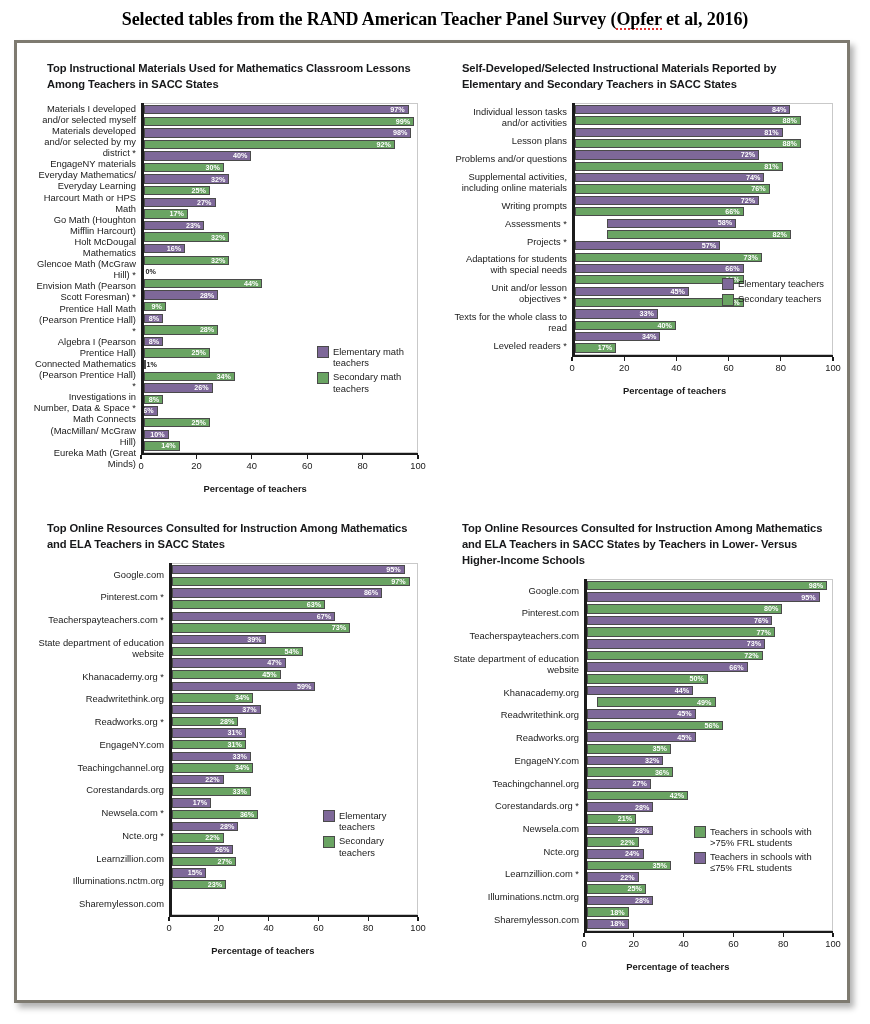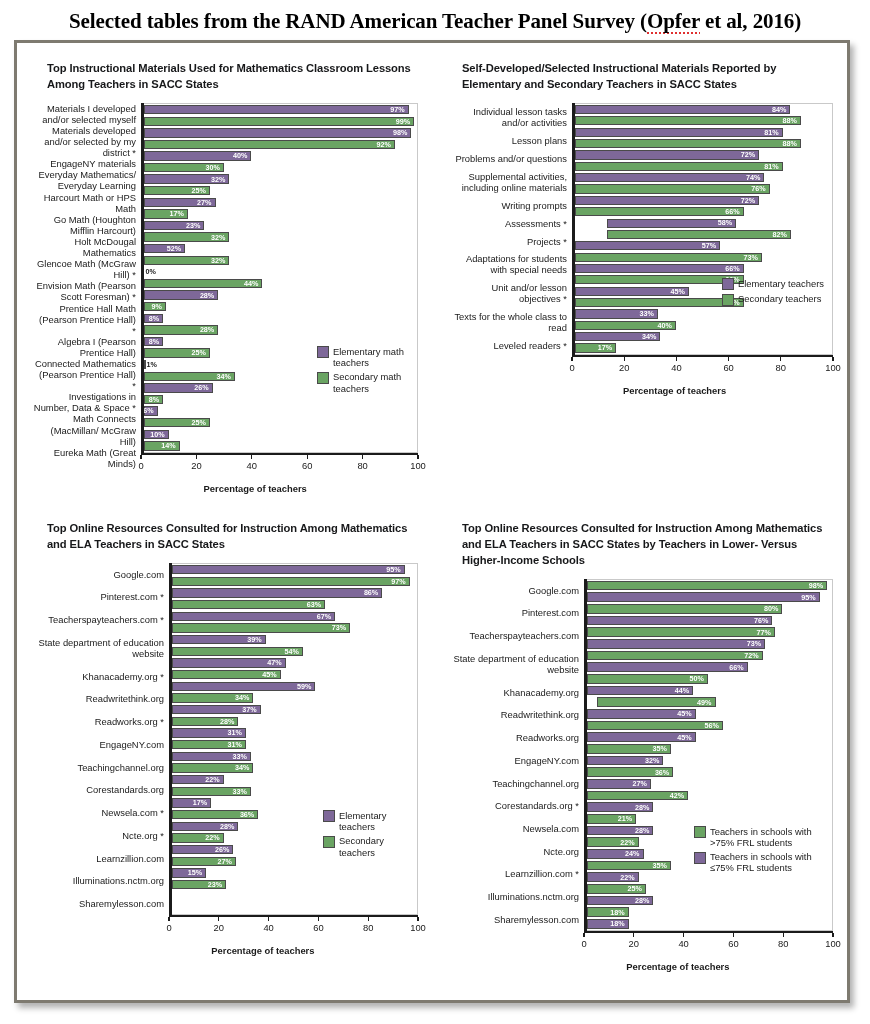--- a/index.html
+++ b/index.html
@@ -9,21 +9,21 @@
   body {
     width: 870px; height: 1024px;
     font-family: "Liberation Sans", sans-serif;
     overflow: hidden;
     position: relative;
   }
   .page-title {
     text-align: center;
     font-family: "Liberation Serif", serif;
     font-weight: bold;
-    font-size: 21px;
+    font-size: 18px;
     color: #000;
     padding-top: 9px;
     letter-spacing: -0.1px;
     white-space: nowrap;
   }
   .spell {
     background-image: linear-gradient(to right,
       #e03030 0px, #e03030 2px, transparent 2px, transparent 4px);
     background-repeat: repeat-x;
     background-size: 4px 2px;
@@ -318,21 +318,21 @@
                 </div>
                 <div class="bar-wrap">
                   <div class="bar green" title="Secondary math teachers: 32%" style="width: calc(32% - 2.6px);">
                     <span class="val">32%</span>
                   </div>
                 </div>
               </div>
               <div class="group" style="height: 6.66667%;">
                 <div class="bar-wrap">
                   <div class="bar purple" title="Elementary math teachers: 16%" style="width: calc(16% - 2.6px);">
-                    <span class="val">52%</span>
+                    <span class="val">16%</span>
                   </div>
                 </div>
                 <div class="bar-wrap">
                   <div class="bar green" title="Secondary math teachers: 32%" style="width: calc(32% - 2.6px);">
                     <span class="val">32%</span>
                   </div>
                 </div>
               </div>
               <div class="group" style="height: 6.66667%;">
                 <div class="bar-wrap">

